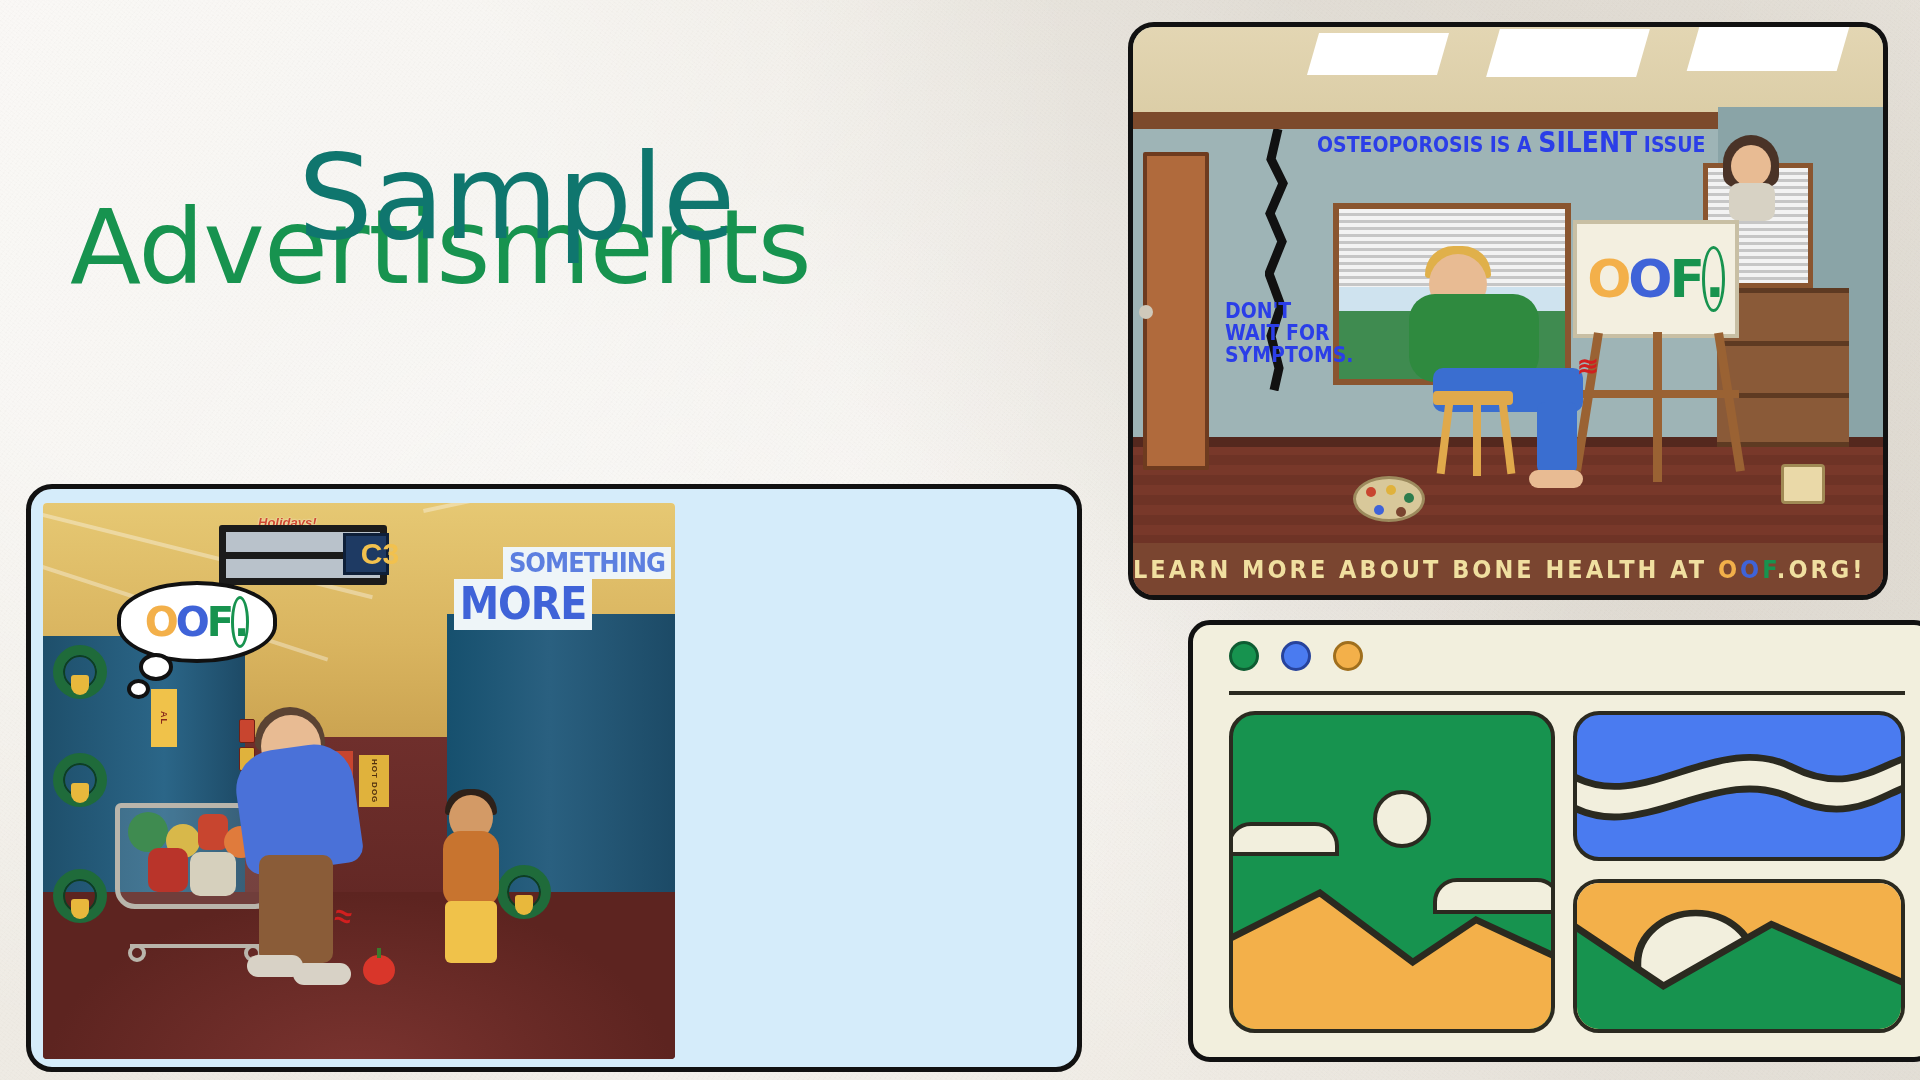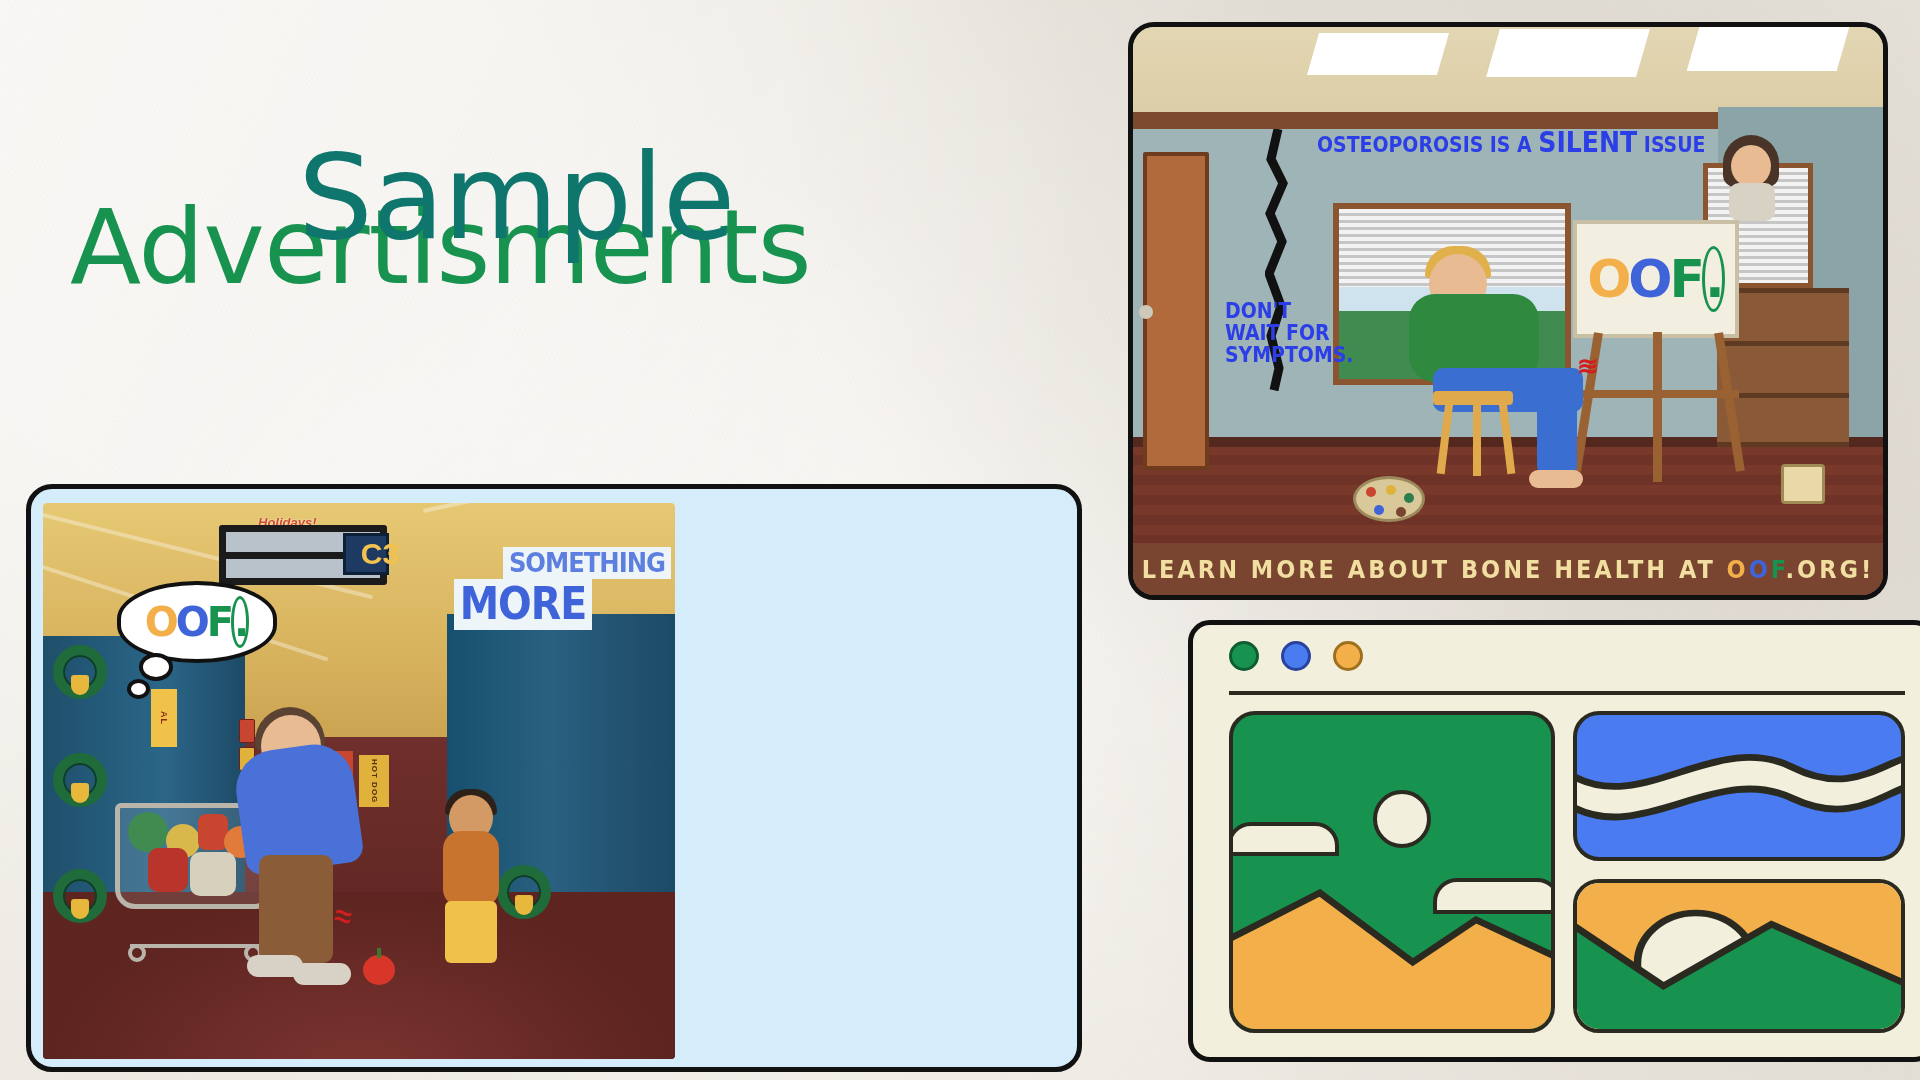--- a/index.html
+++ b/index.html
@@ -175,21 +175,21 @@
   .p-pain{position:absolute;left:444px;top:57%;color:#d11f1f;font-size:26px;font-weight:bold;letter-spacing:-3px;}
   .palette{position:absolute;left:220px;top:79%;width:72px;height:46px;background:#d8c89a;border-radius:50%;border:3px solid #9c8a5d;}
   .palette i{position:absolute;width:10px;height:10px;border-radius:50%;}
   .bucket{position:absolute;right:58px;bottom:16%;width:44px;height:40px;background:#ead9a8;border:3px solid #a08a55;border-radius:4px;}
   .ar-head1{position:absolute;left:152px;top:17.5%;width:560px;color:#2b3ee8;font-weight:bold;
     font-family:"DejaVu Sans Condensed","DejaVu Sans",sans-serif;font-size:21px;letter-spacing:0px;white-space:nowrap;margin-left:32px;}
   .ar-head1 b{font-size:28px;}
   .ar-head2{position:absolute;left:92px;top:48%;color:#2b3ee8;font-weight:bold;
     font-family:"DejaVu Sans Condensed","DejaVu Sans",sans-serif;font-size:21px;line-height:1.05;}
   .ar-footer{position:absolute;left:0;bottom:0;width:100%;height:52px;background:#7a4530;
-    display:flex;align-items:center;justify-content:center;}
+    display:flex;align-items:center;justify-content:flex-start;}
   .ar-footer .txt{color:#f0dfa0;font-family:"DejaVu Sans Condensed","DejaVu Sans",sans-serif;
     font-weight:bold;font-size:25px;letter-spacing:3px;}
   .girl{position:absolute;right:96px;top:19%;width:68px;height:84px;}
   .girl .gh{position:absolute;left:12px;top:10px;width:40px;height:42px;background:#e8bb93;border-radius:50%;}
   .girl .ghr{position:absolute;left:4px;top:0;width:56px;height:52px;background:#4a3327;border-radius:28px 28px 12px 12px;}
   .girl .gb{position:absolute;left:10px;top:48px;width:46px;height:38px;background:#d7d2c4;border-radius:10px;}
 
   
   #ad-browser{left:1188px;top:620px;width:748px;height:442px;background:#f2efdd;border-radius:22px;}
   .br-bar{position:absolute;left:0;top:0;width:100%;height:62px;display:flex;align-items:center;gap:22px;padding-left:36px;}

